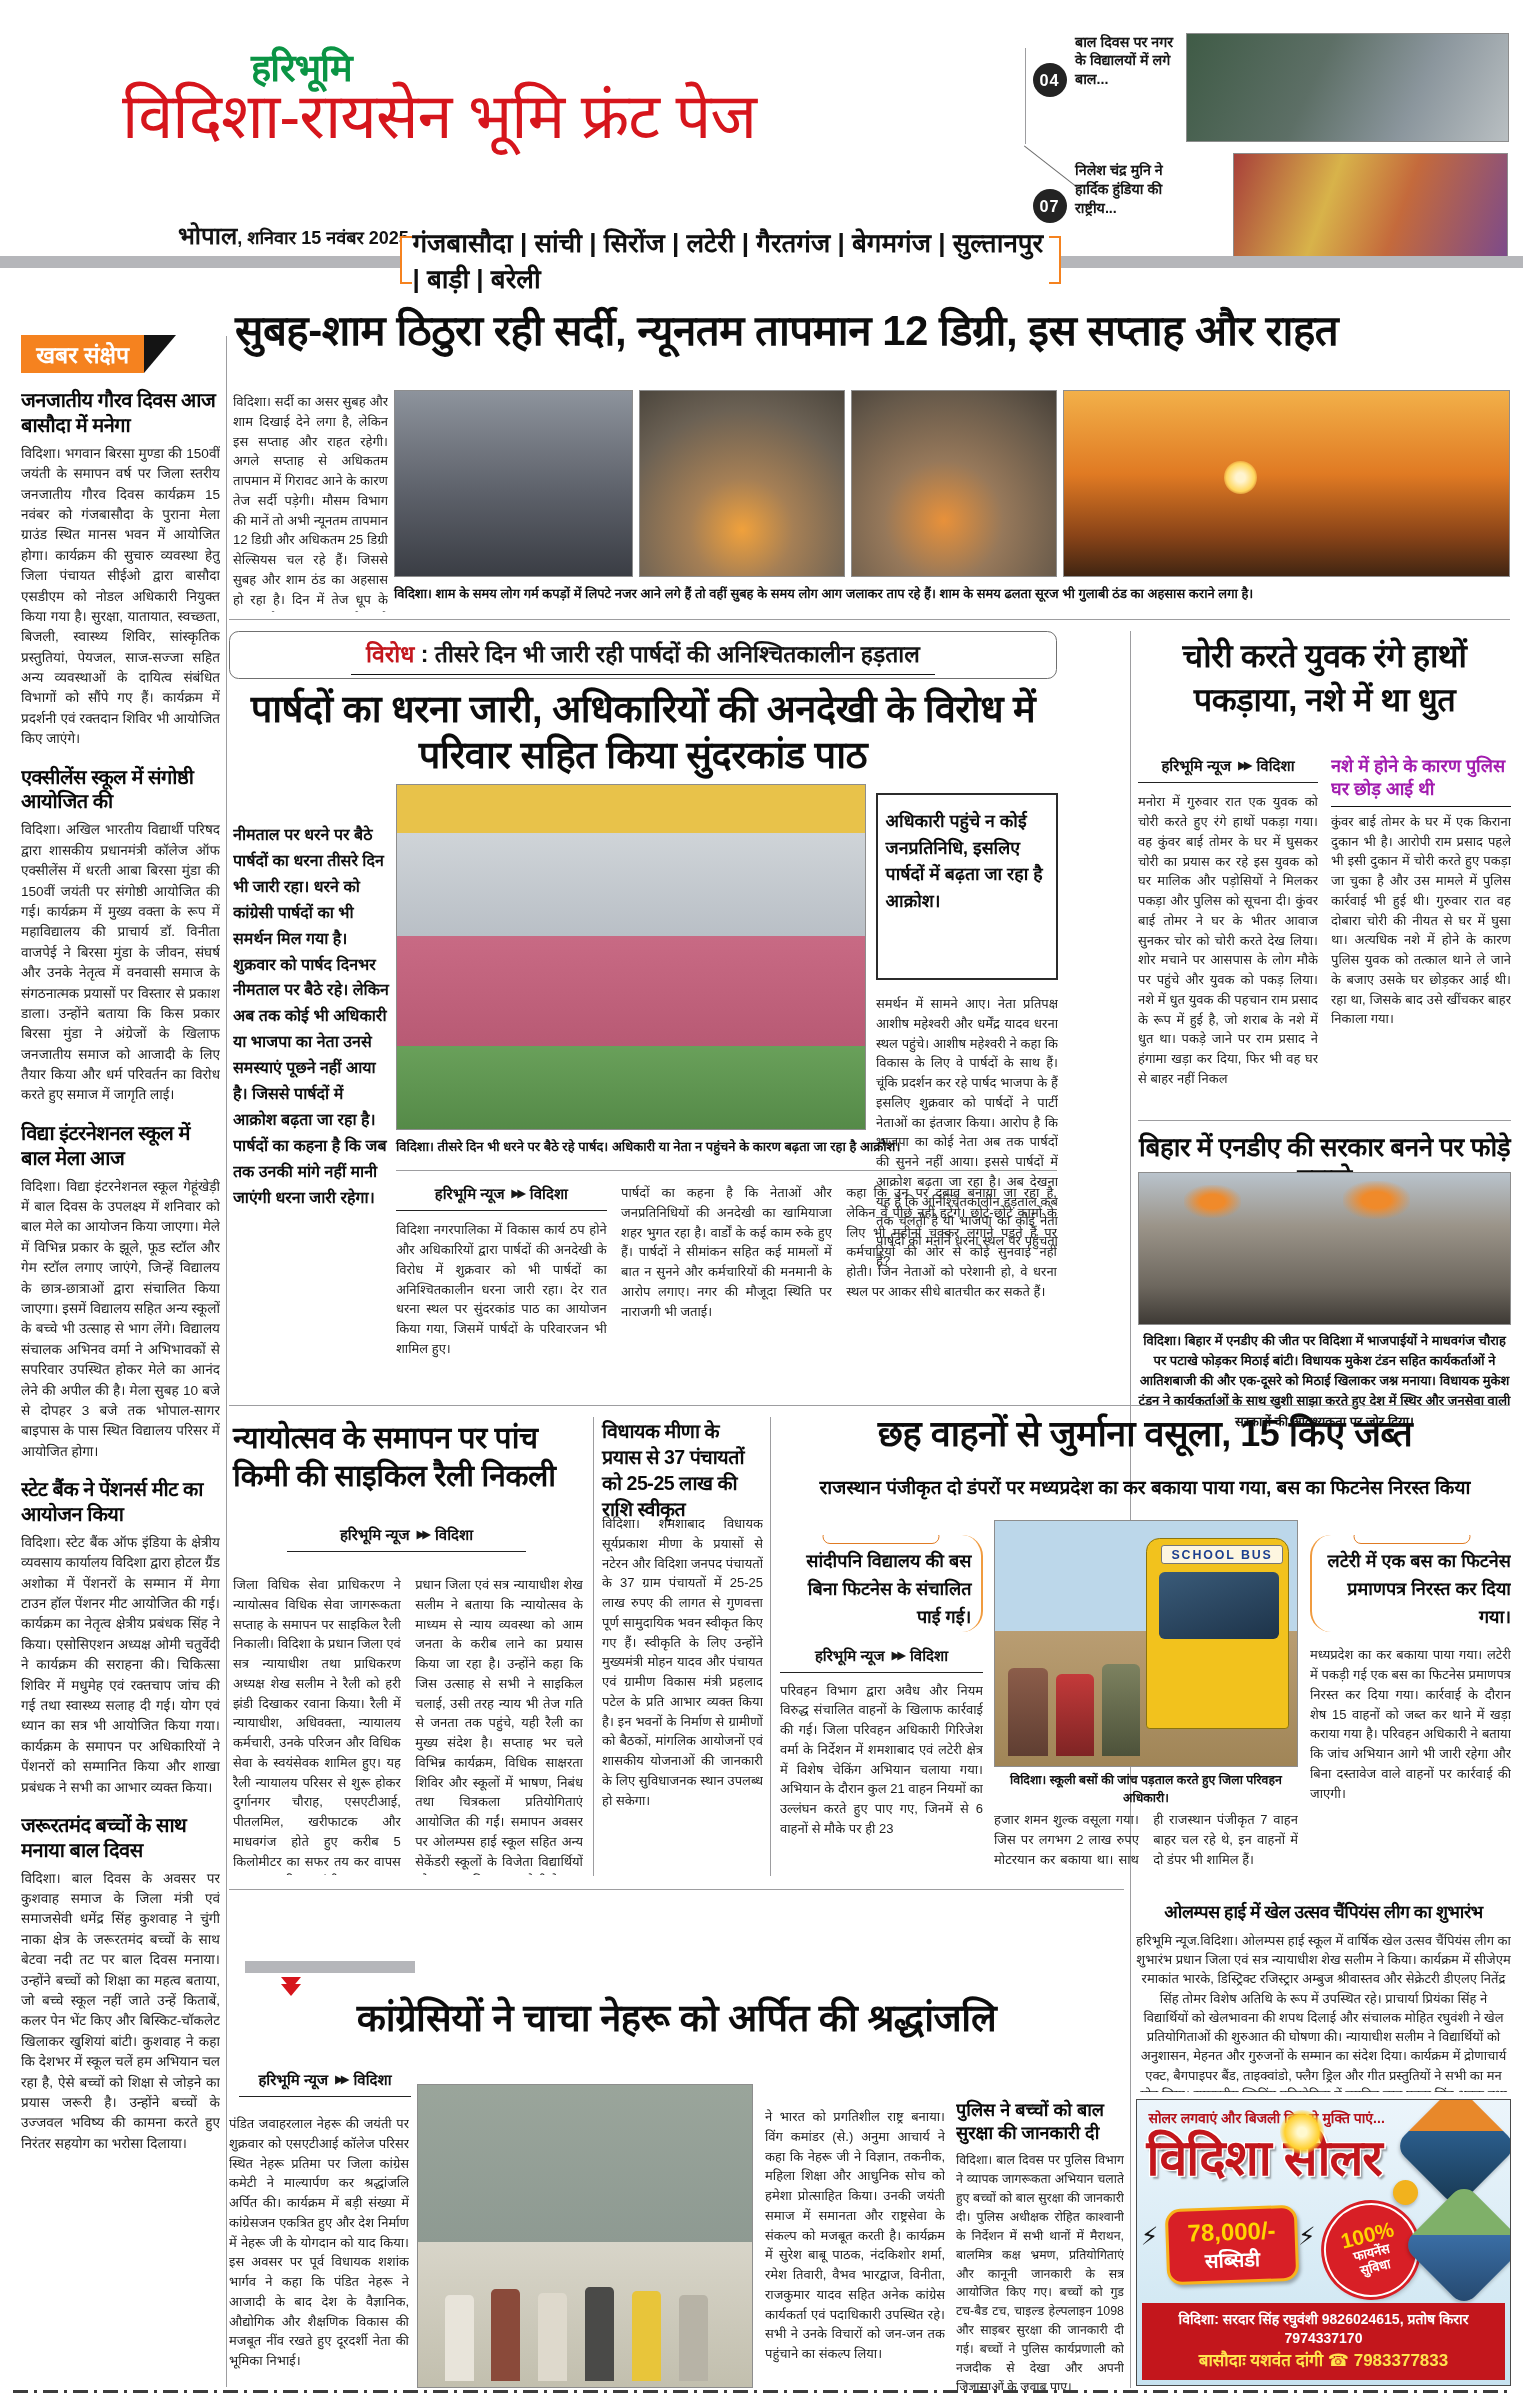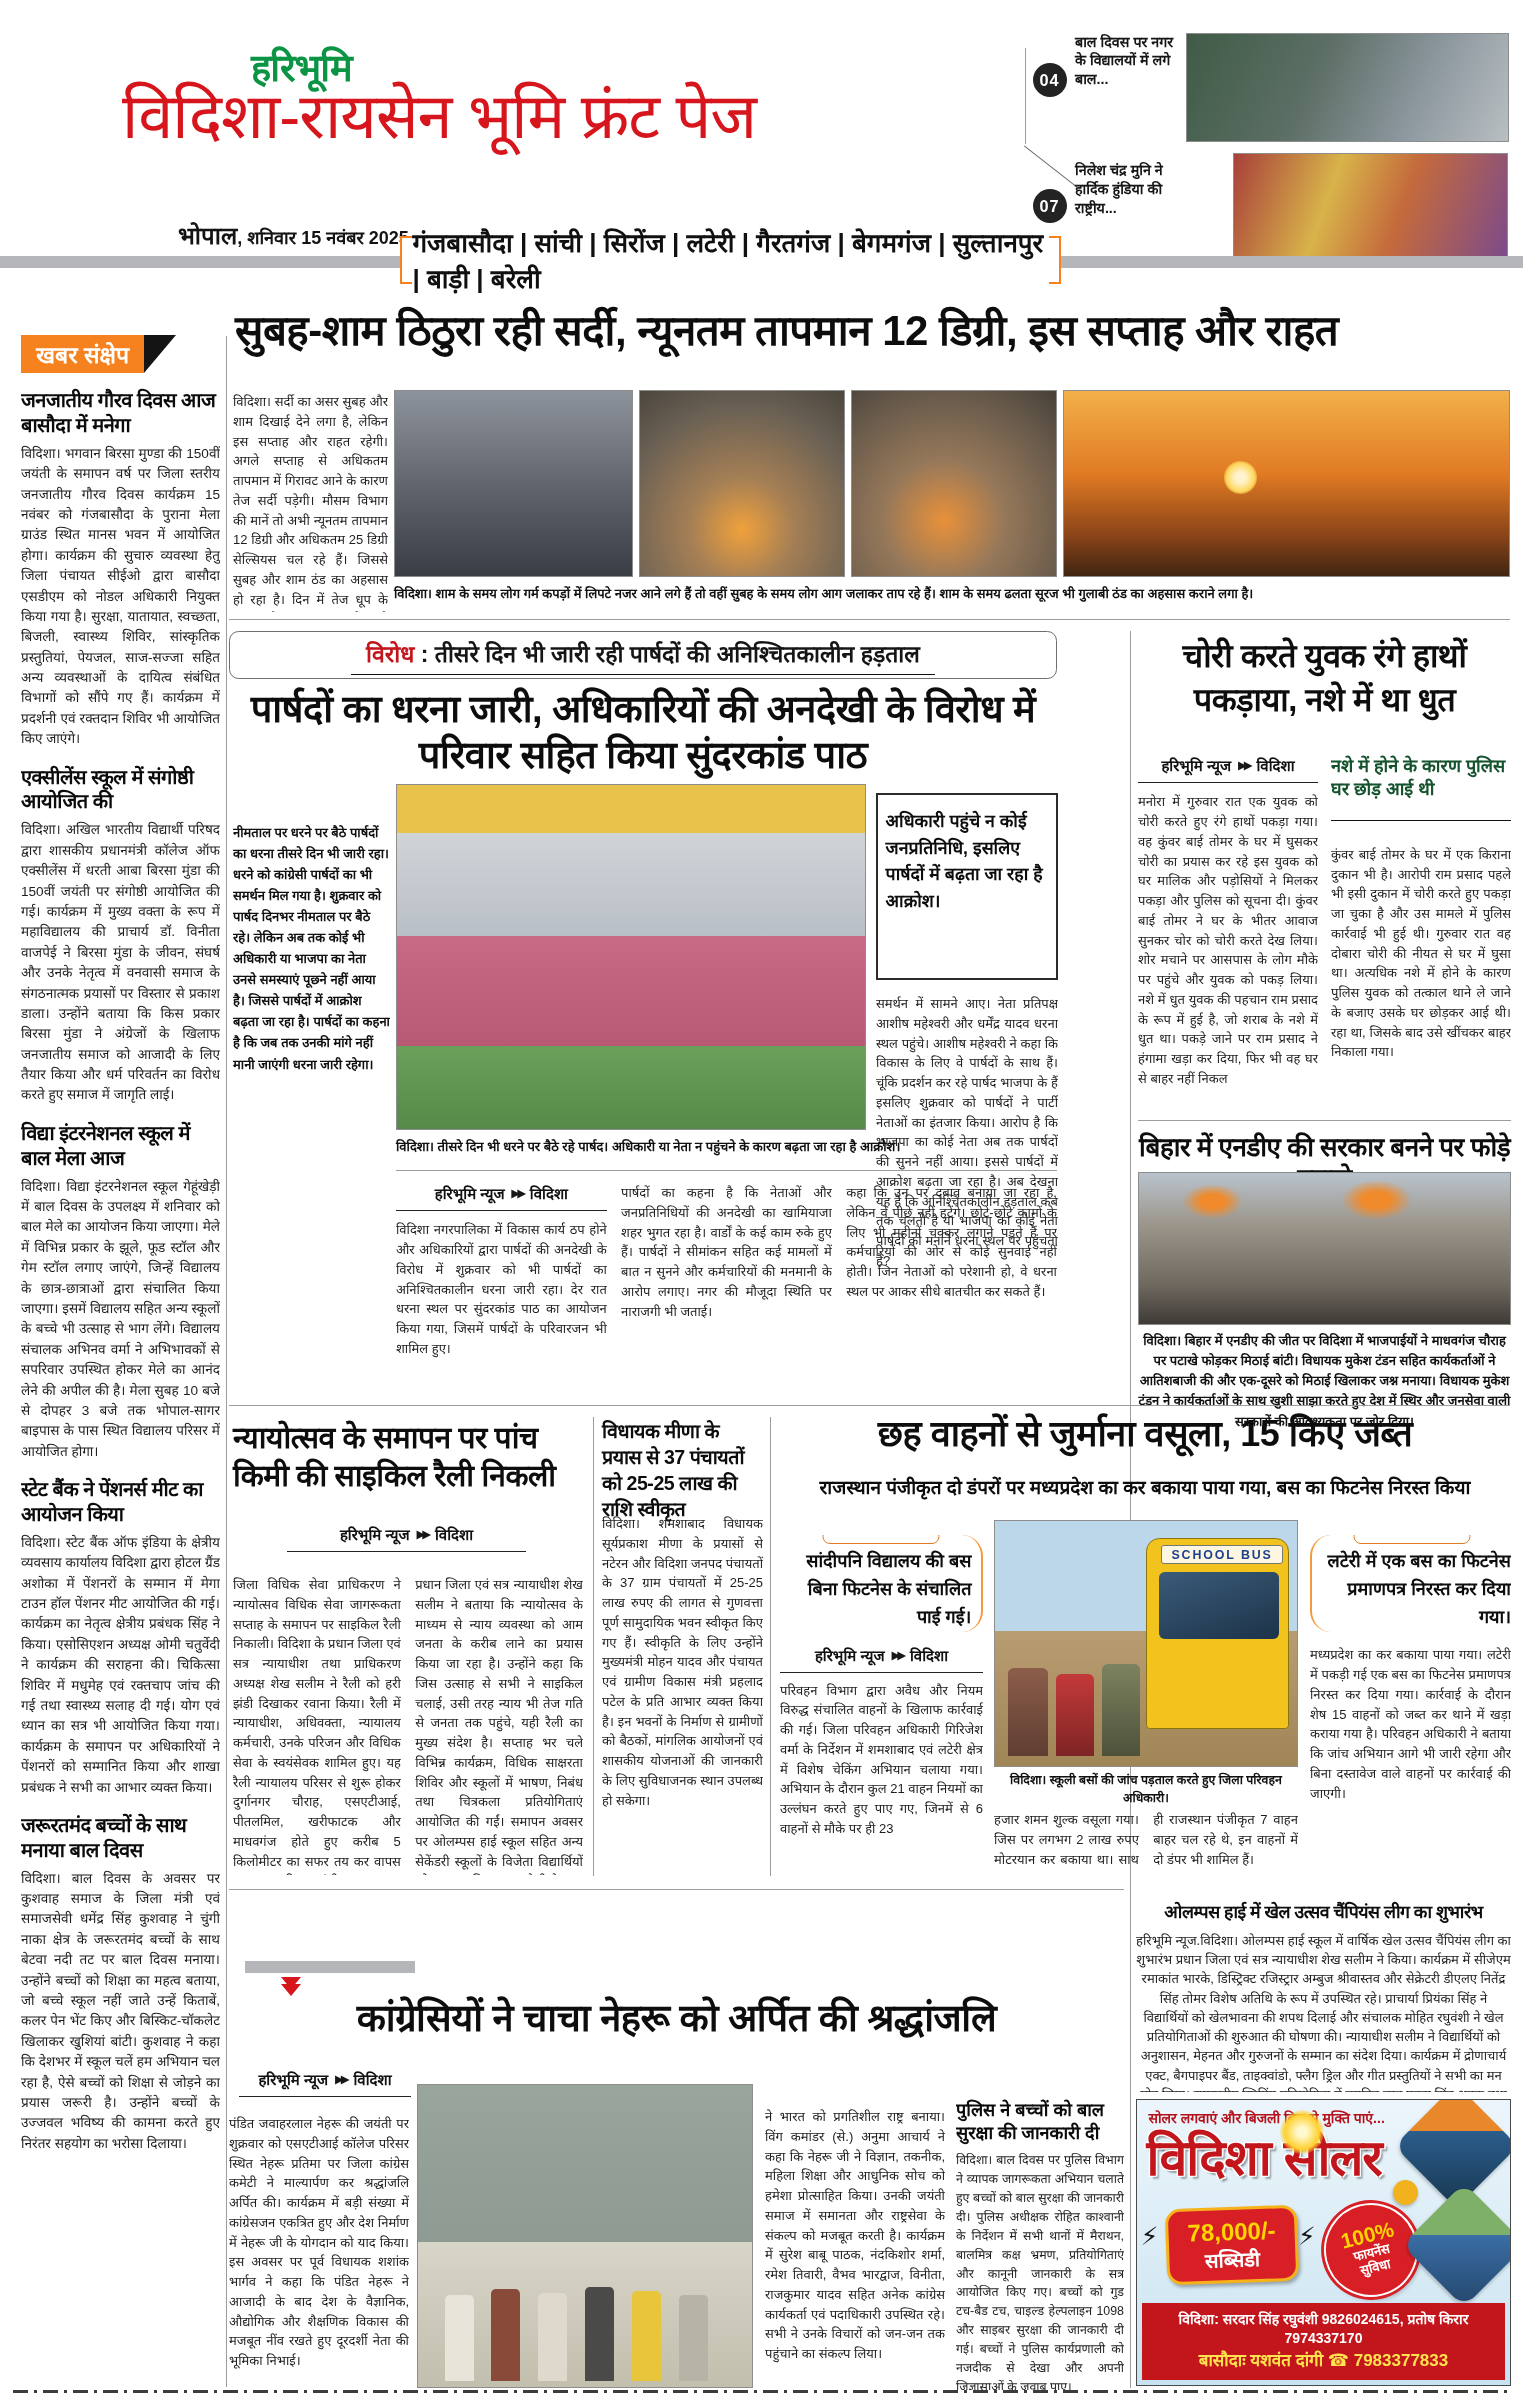--- a/index.html
+++ b/index.html
@@ -38,23 +38,23 @@
                  height:38px; padding:0 15.3px; }
   .fold { width:0; height:0; border-top:38px solid #141414; border-right:32.5px solid transparent; }
   .brief h3 { font-size:20px; font-weight:800; line-height:1.22; color:#0b0b0b; margin:15.3px 0 6.7px; letter-spacing:-0.5px; }
   .brief p { font-size:13.6px; line-height:1.5; text-align:justify; color:#1e1e1e; }
   
   .kbox { border:1.9px solid #6f6f6f; border-radius:9.6px; display:flex; align-items:center; justify-content:center; }
   .kbox .inner { font-size:23px; font-weight:bold; border-bottom:1.9px solid #111; padding:1.9px 15.3px 5.7px; }
   .kbox .klabel { color:#c3161c; font-weight:800; }
   .minibox { border:2.9px solid #2b2b2b; text-align:left; font-weight:800; font-size:17.7px; line-height:1.5; padding:13.4px 7.6px;
              color:#0d0d0d; }
-  .lead { font-size:13px; font-weight:bold; line-height:1.62; text-align:left; color:#101010; overflow:hidden; }
-  .subhead2 { font-weight:800; font-size:18px; line-height:1.3; border-bottom:1.9px solid #111; padding-bottom:18px;
-              margin-bottom:24px; color:#14532d; }
+  .lead { font-size:16px; font-weight:bold; line-height:1.62; text-align:left; color:#101010; overflow:hidden; }
+  .subhead2 { font-weight:800; font-size:18px; line-height:1.3; border-bottom:1.9px solid #111; padding-bottom:4px;
+              margin-bottom:5px; color:#a21caf; }
   
   .pq { position:relative; font-weight:800; font-size:18px; line-height:1.55; text-align:right; color:#0d0d0d; padding-top:13.4px; }
   .pq::before { content:""; position:absolute; top:-5.7px; left:50%; transform:translateX(-50%); width:115px; height:12.4px;
                 border:1.9px solid #e07b23; border-radius:8.6px; background:#fff; }
   .pq.r { border-right:2.9px solid #f09b3f; border-radius:0 21px 21px 0; padding-right:9.6px; }
   .pq.l { border-left:2.9px solid #f09b3f; border-radius:21px 0 0 21px; padding-left:9.6px; }
   
   .chev i { display:block; width:0; height:0; border-left:10.5px solid transparent; border-right:10.5px solid transparent;
             border-top:12.4px solid #d6151c; }
   .chev i + i { margin-top:-4.8px; }

